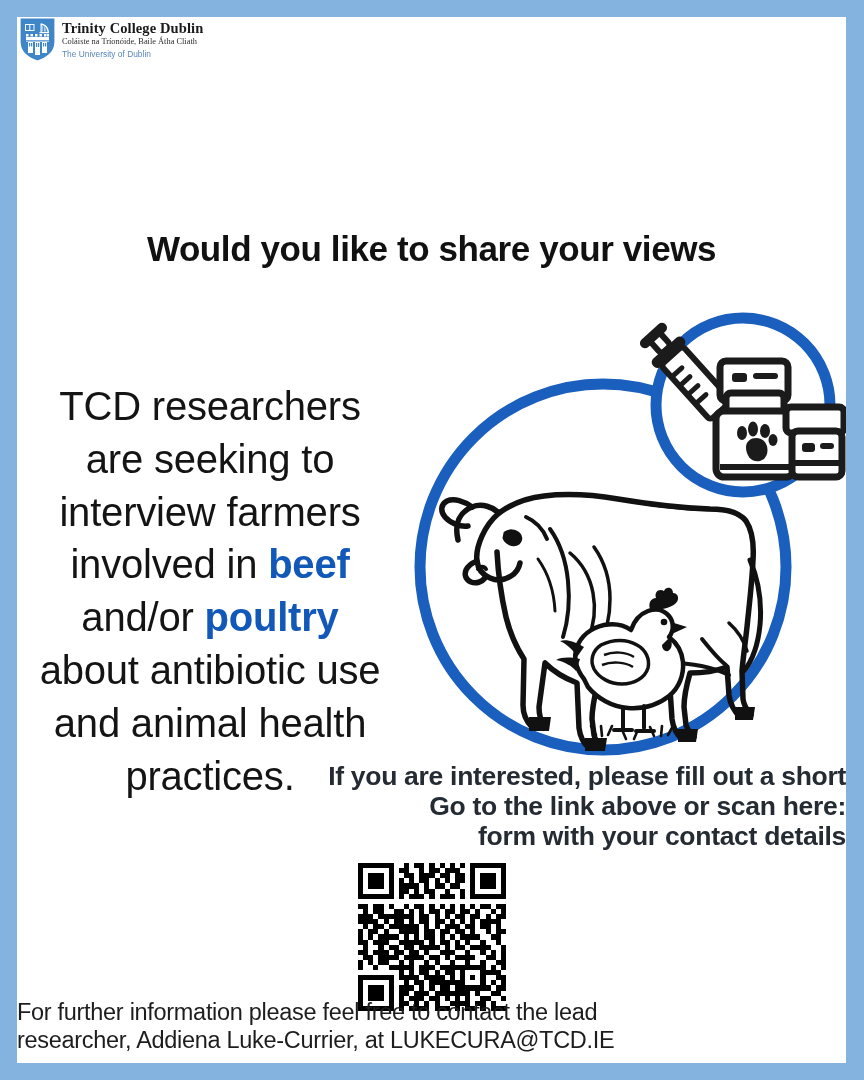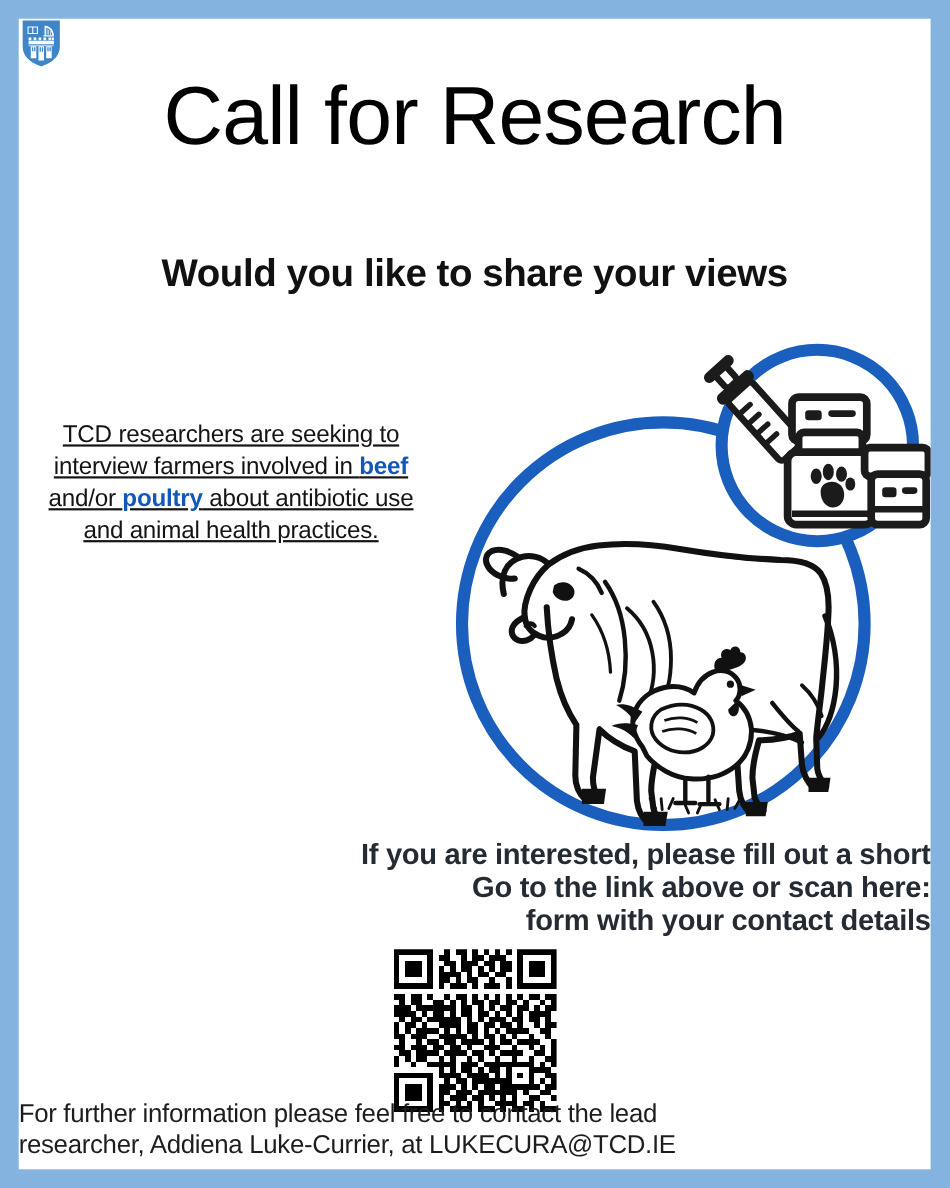--- a/index.html
+++ b/index.html
@@ -41,23 +41,22 @@
     position: absolute; left: 0; top: 213px; width: 100%;
     text-align: center; color: #111111;
     font-size: 35px; font-weight: 700; line-height: 1.08;
     letter-spacing: -0.4px;
   }
 
   
   #body-copy {
     position: absolute; left: 18px; top: 363px; width: 350px;
     text-align: center; color: #141414;
-    font-size: 22px; font-weight: 400; line-height: 1.32;
+    font-size: 40px; font-weight: 400; line-height: 1.32;
     letter-spacing: -0.2px;
-    text-decoration: underline;
   }
   #body-copy .hl { color: #1258b8; font-weight: bold; }
 
   
   #art { position: absolute; left: 381px; top: 290px; width: 450px; height: 465px; }
   #art svg { display: block; width: 100%; height: 100%; }
 
   
   #cta {
     position: absolute; left: 0; top: 745px; width: 100%;
@@ -117,24 +116,28 @@
             <path d="M14 34 h5 v5 h-5 z"></path>
             <path d="M23 34 h5 v5 h-5 z"></path>
             <path d="M32 34 h5 v5 h-5 z"></path>
             <path d="M41 34 h5 v5 h-5 z"></path>
             <path d="M50 34 h5 v5 h-5 z"></path>
             <path d="M56 34 h4 v5 h-4 z"></path>
           </g>
           <path d="M2 2 H72 V50 C72 70 55 82 37 88 C19 82 2 70 2 50 Z" fill="none" stroke="#ffffff" stroke-width="2.4"></path>
         </svg>
       </div>
+      <div id="logo-text">
+        <div class="logo-l1">Trinity College Dublin</div>
+        <div class="logo-l2">Coláiste na Tríonóide, Baile Átha Cliath</div>
+        <div class="logo-l3">The University of Dublin</div>
+      </div>
     </div>
 
     <h1 id="title">
-      <div>Call for Research</div>
     </h1>
 
     <h2 id="subtitle">
       <div>Would you like to share your views</div>
     </h2>
 
     <p id="body-copy"><span>TCD researchers are seeking to interview farmers involved in </span><span class="hl">beef</span><span> and/or </span><span class="hl">poultry</span><span> about antibiotic use and animal health practices.</span></p>
 
     <div id="art">
       <svg viewBox="0 0 450 465" xmlns="http://www.w3.org/2000/svg">

